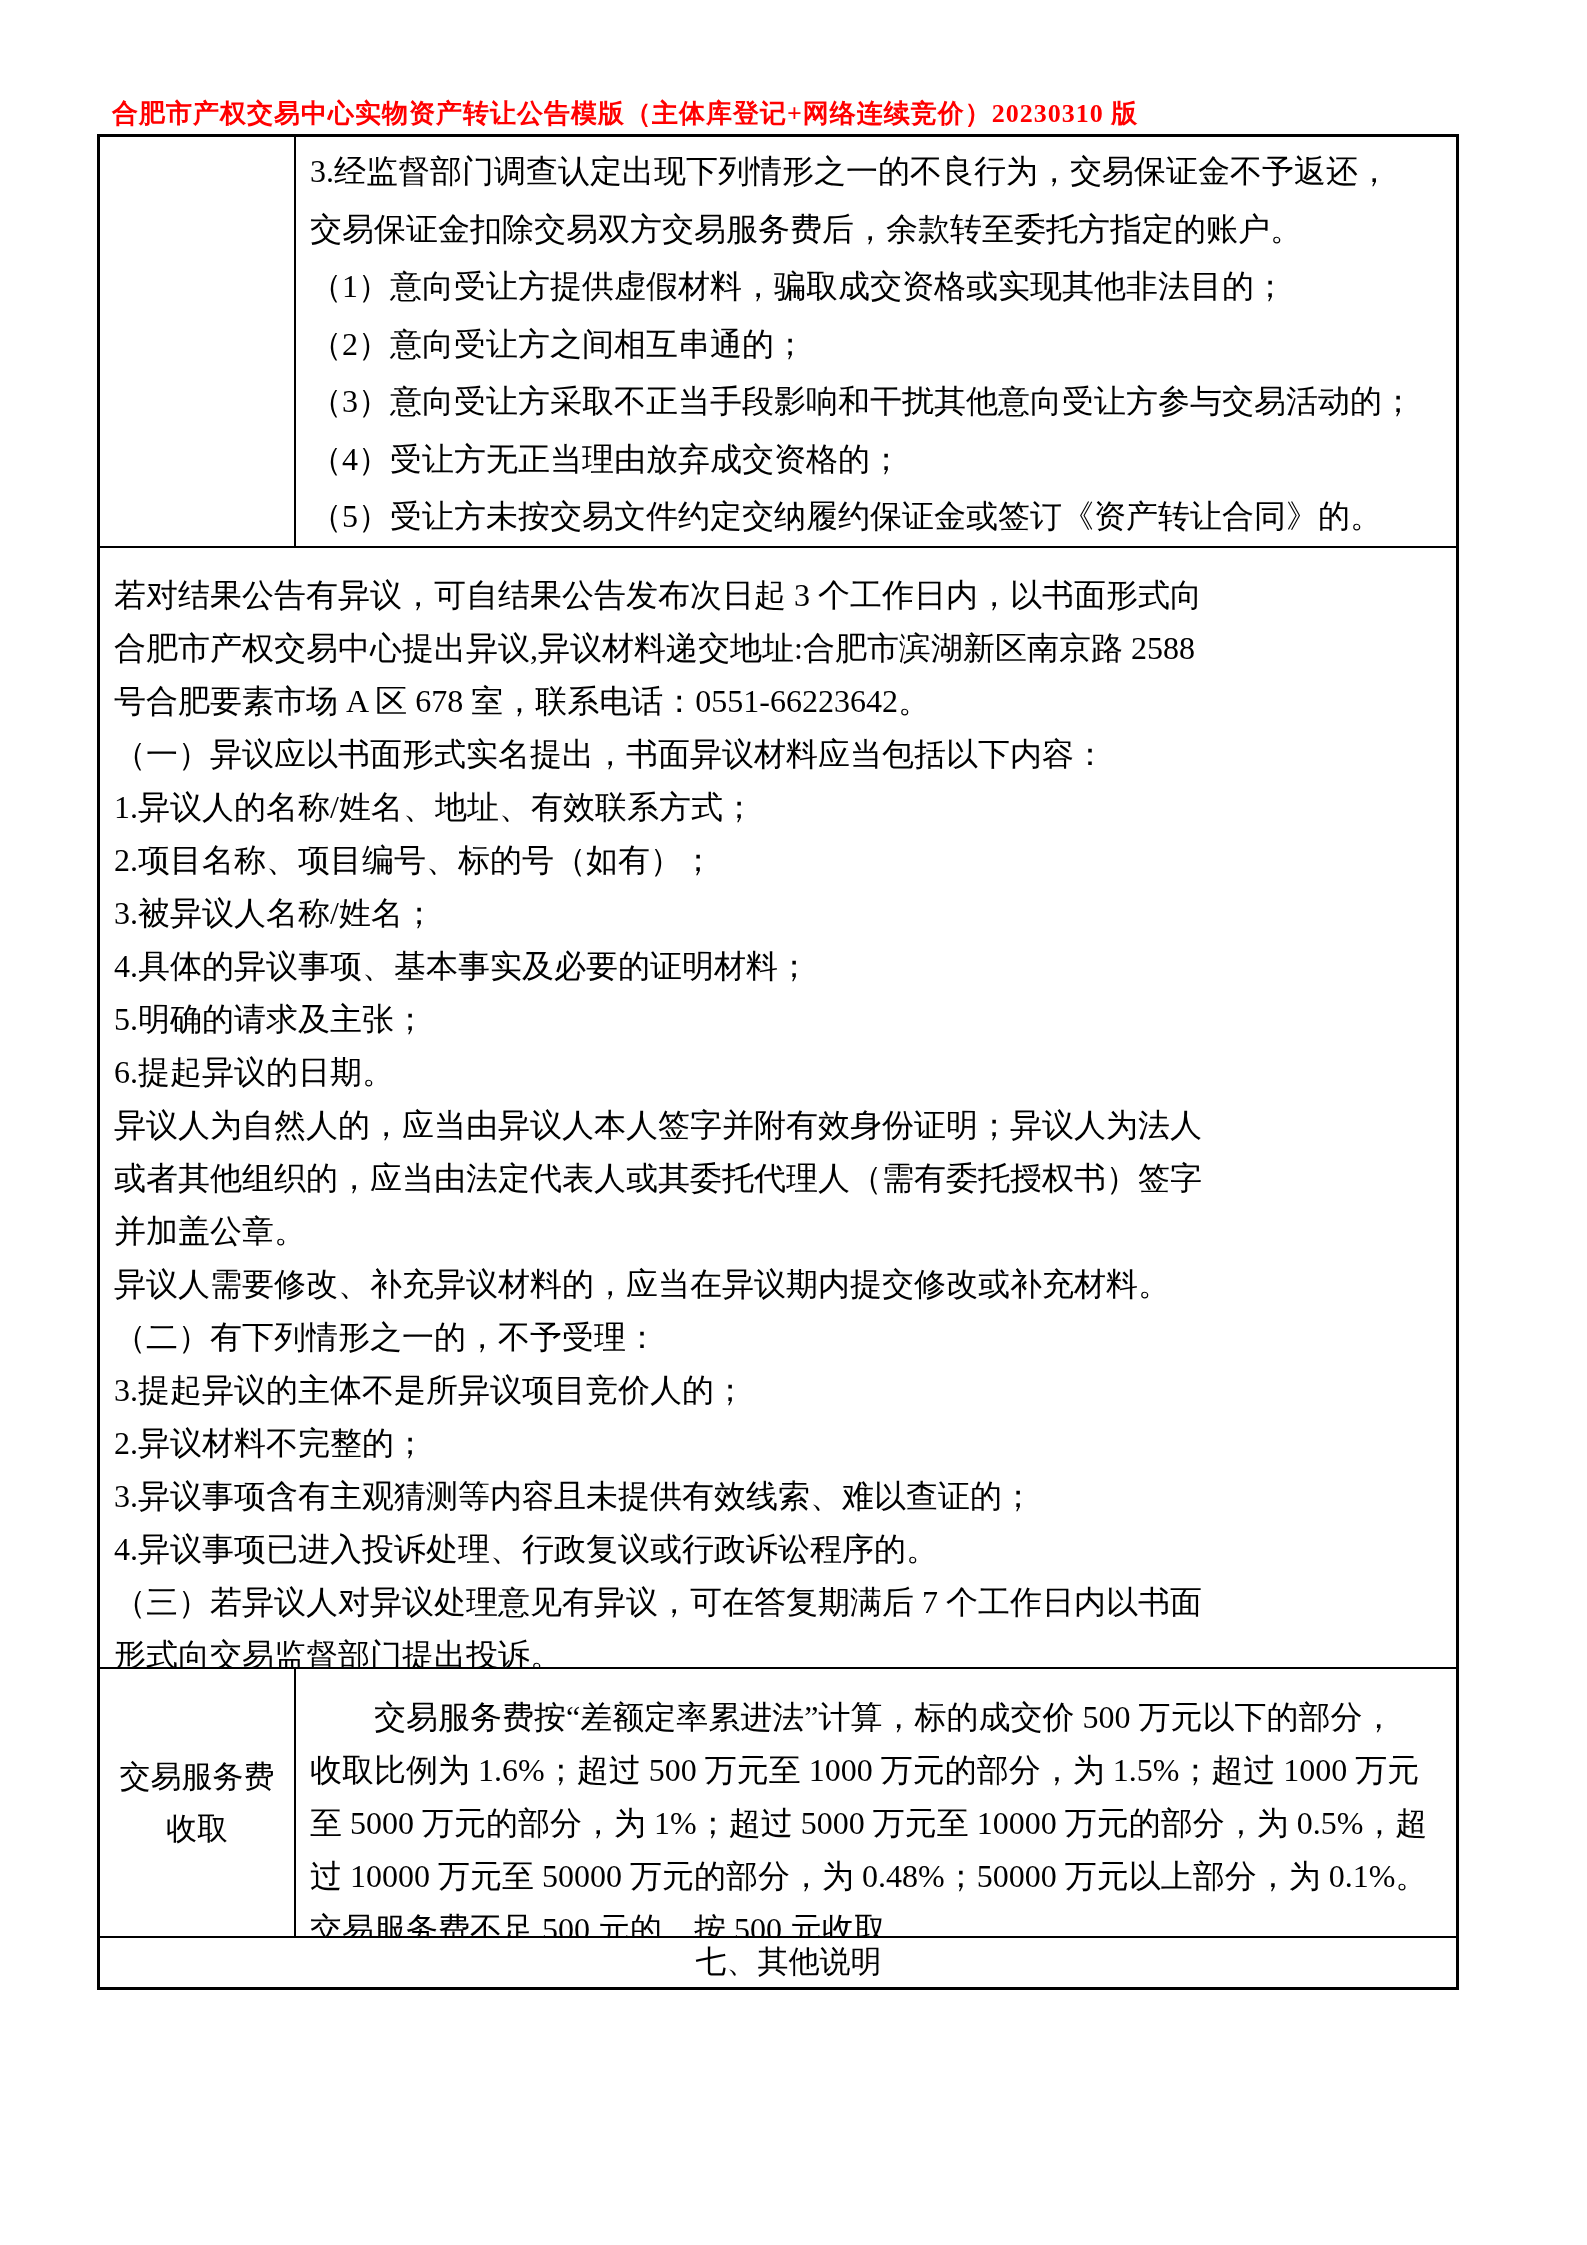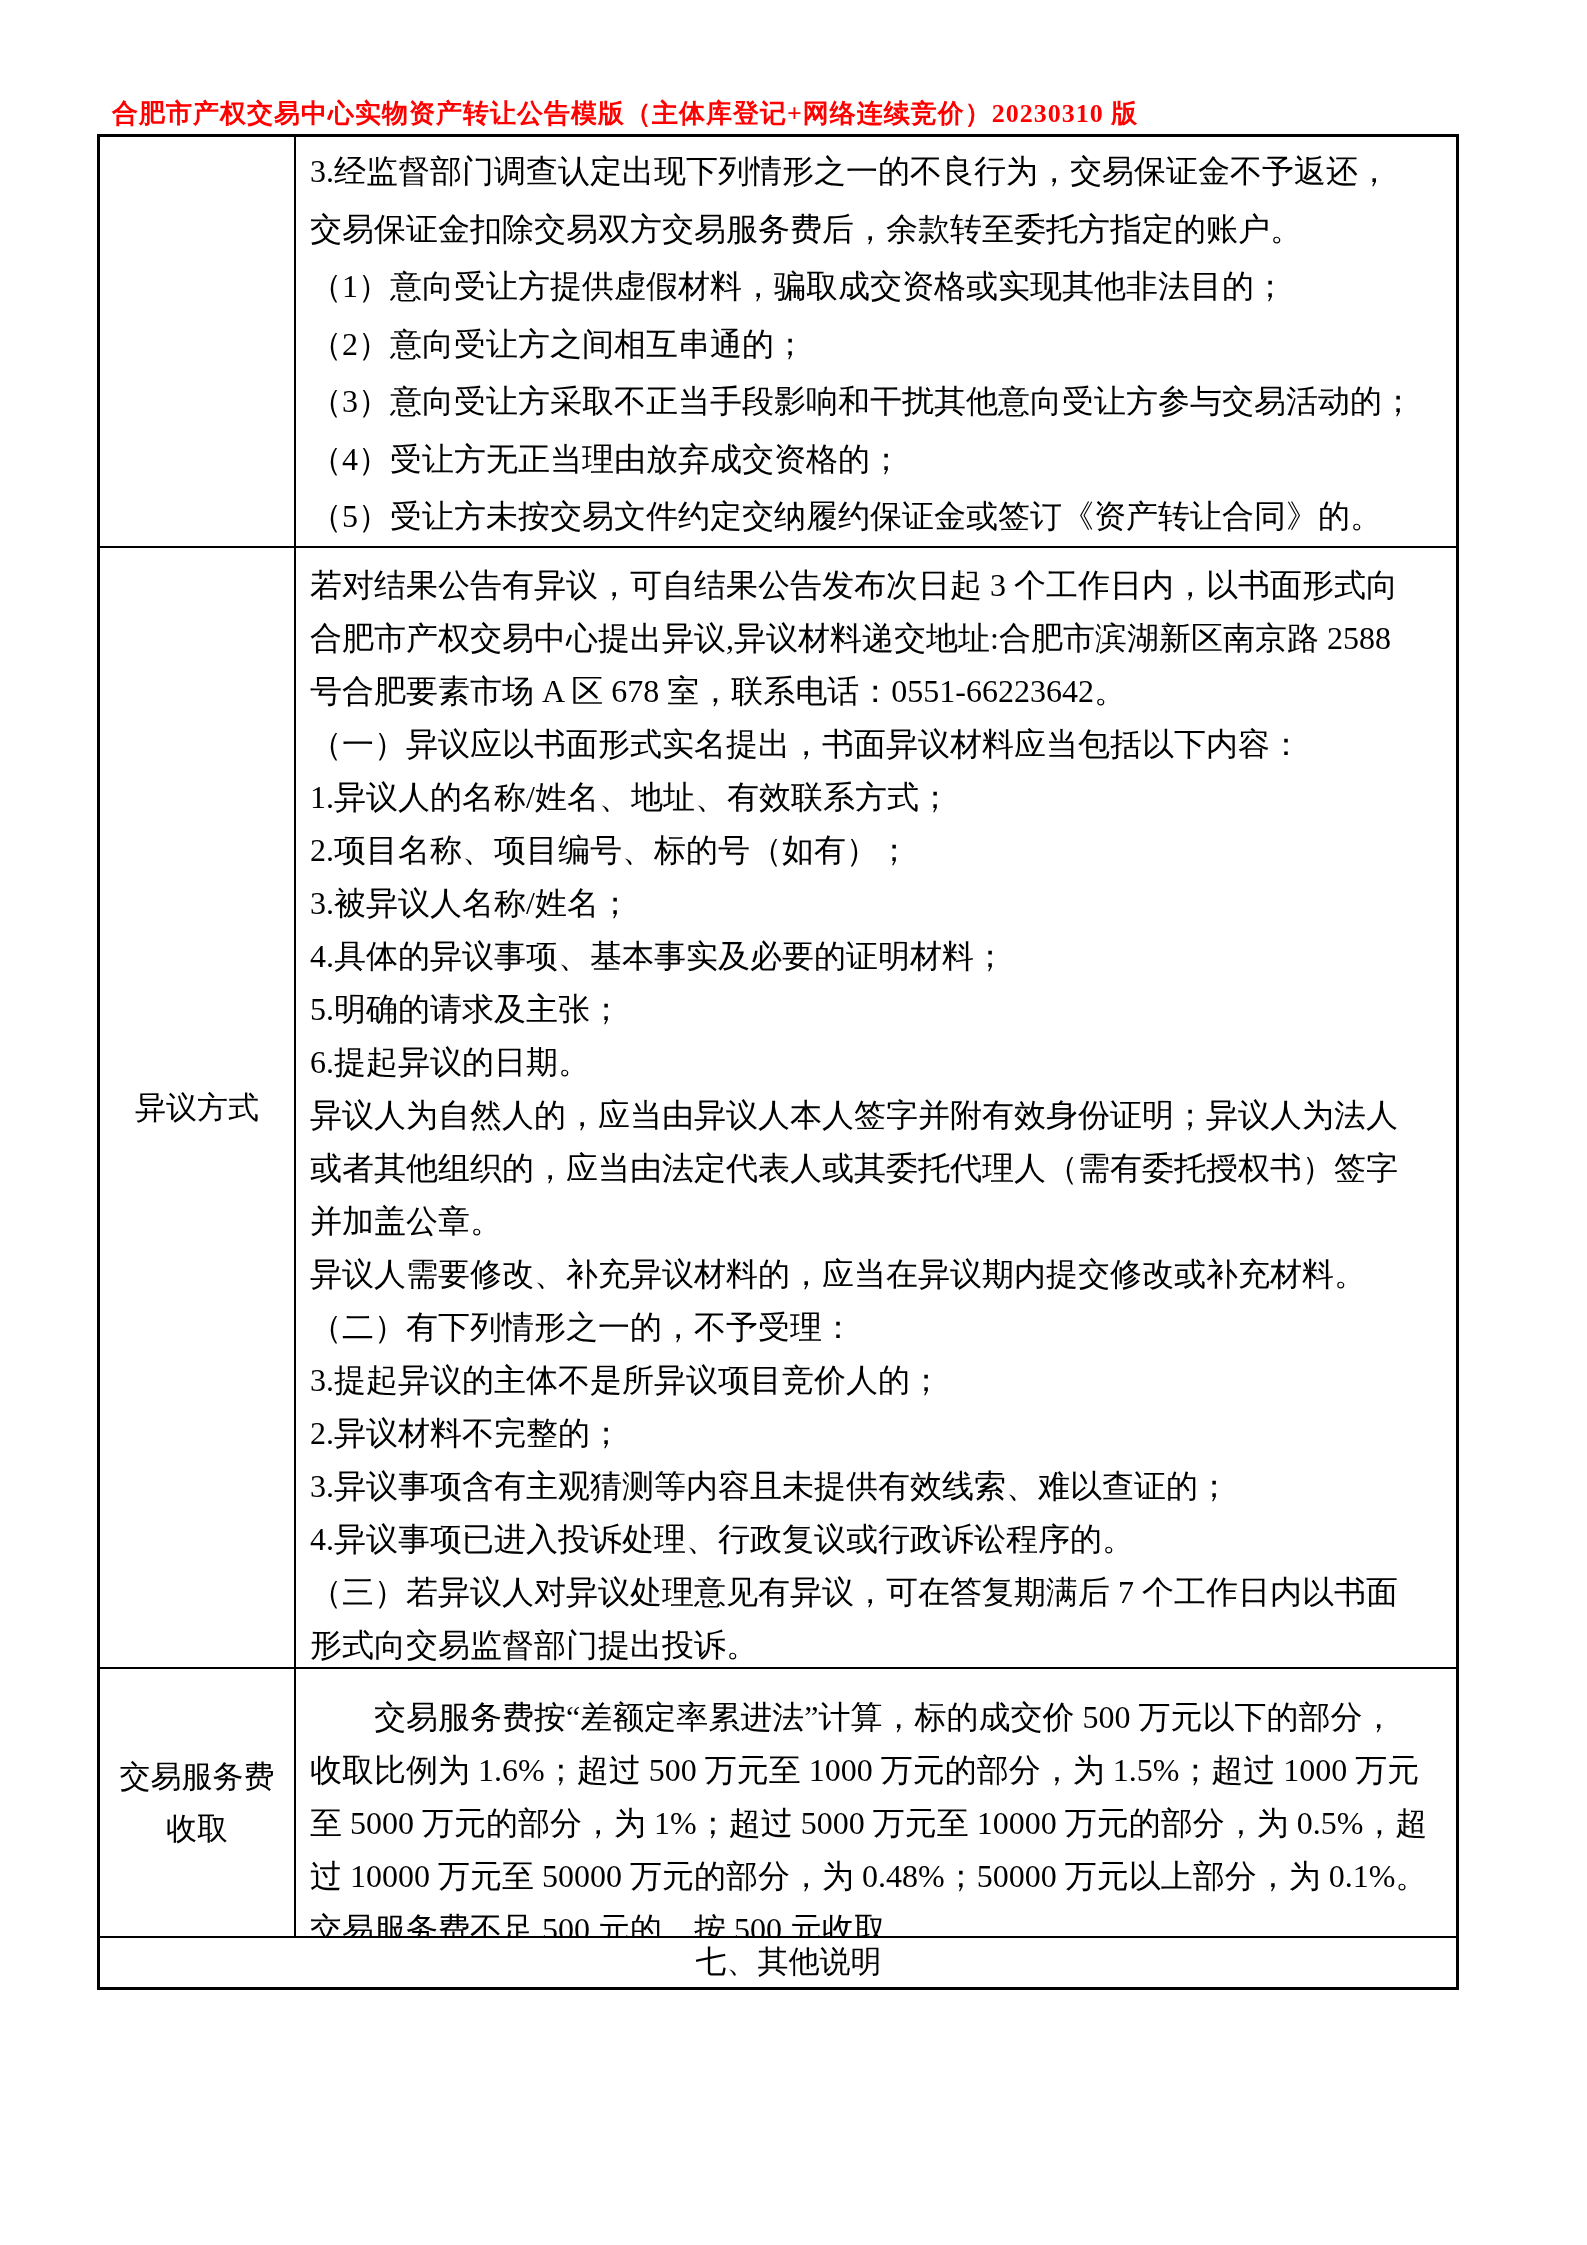--- a/index.html
+++ b/index.html
@@ -56,21 +56,21 @@
   .content-cell {
     flex: 1 1 auto;
     box-sizing: border-box;
     padding: 4px 14px 0 14px;
     font-size: 32px;
     overflow: hidden;
   }
   .row-1 { height: 411px; }
   .row-1 .content-cell { line-height: 57.5px; padding-top: 6px; }
   .row-2 { height: 1121px; }
-  .row-2 .content-cell { line-height: 53px; padding-top: 11px; }
+  .row-2 .content-cell { line-height: 53px; padding-top: 21px; }
   .row-3 { height: 269px; }
   .row-3 .content-cell { line-height: 53px; padding-top: 22px; }
   .row-4 { height: 49px; }
   .full-cell {
     flex: 1 1 auto;
     text-align: center;
     font-size: 31px;
     line-height: 47px;
   }
   .text-line {
@@ -94,23 +94,20 @@
       <div class="text-line">交易保证金扣除交易双方交易服务费后，余款转至委托方指定的账户。</div>
       <div class="text-line">（1）意向受让方提供虚假材料，骗取成交资格或实现其他非法目的；</div>
       <div class="text-line">（2）意向受让方之间相互串通的；</div>
       <div class="text-line">（3）意向受让方采取不正当手段影响和干扰其他意向受让方参与交易活动的；</div>
       <div class="text-line">（4）受让方无正当理由放弃成交资格的；</div>
       <div class="text-line">（5）受让方未按交易文件约定交纳履约保证金或签订《资产转让合同》的。</div>
     </div>
   </div>
 
   <div class="trow row-2">
-    <div class="label-cell">
-      <span>异议方式</span>
-    </div>
     <div class="content-cell">
       <div class="text-line">若对结果公告有异议，可自结果公告发布次日起 3 个工作日内，以书面形式向</div>
       <div class="text-line">合肥市产权交易中心提出异议,异议材料递交地址:合肥市滨湖新区南京路 2588</div>
       <div class="text-line">号合肥要素市场 A 区 678 室，联系电话：0551-66223642。</div>
       <div class="text-line">（一）异议应以书面形式实名提出，书面异议材料应当包括以下内容：</div>
       <div class="text-line">1.异议人的名称/姓名、地址、有效联系方式；</div>
       <div class="text-line">2.项目名称、项目编号、标的号（如有）；</div>
       <div class="text-line">3.被异议人名称/姓名；</div>
       <div class="text-line">4.具体的异议事项、基本事实及必要的证明材料；</div>
       <div class="text-line">5.明确的请求及主张；</div>

